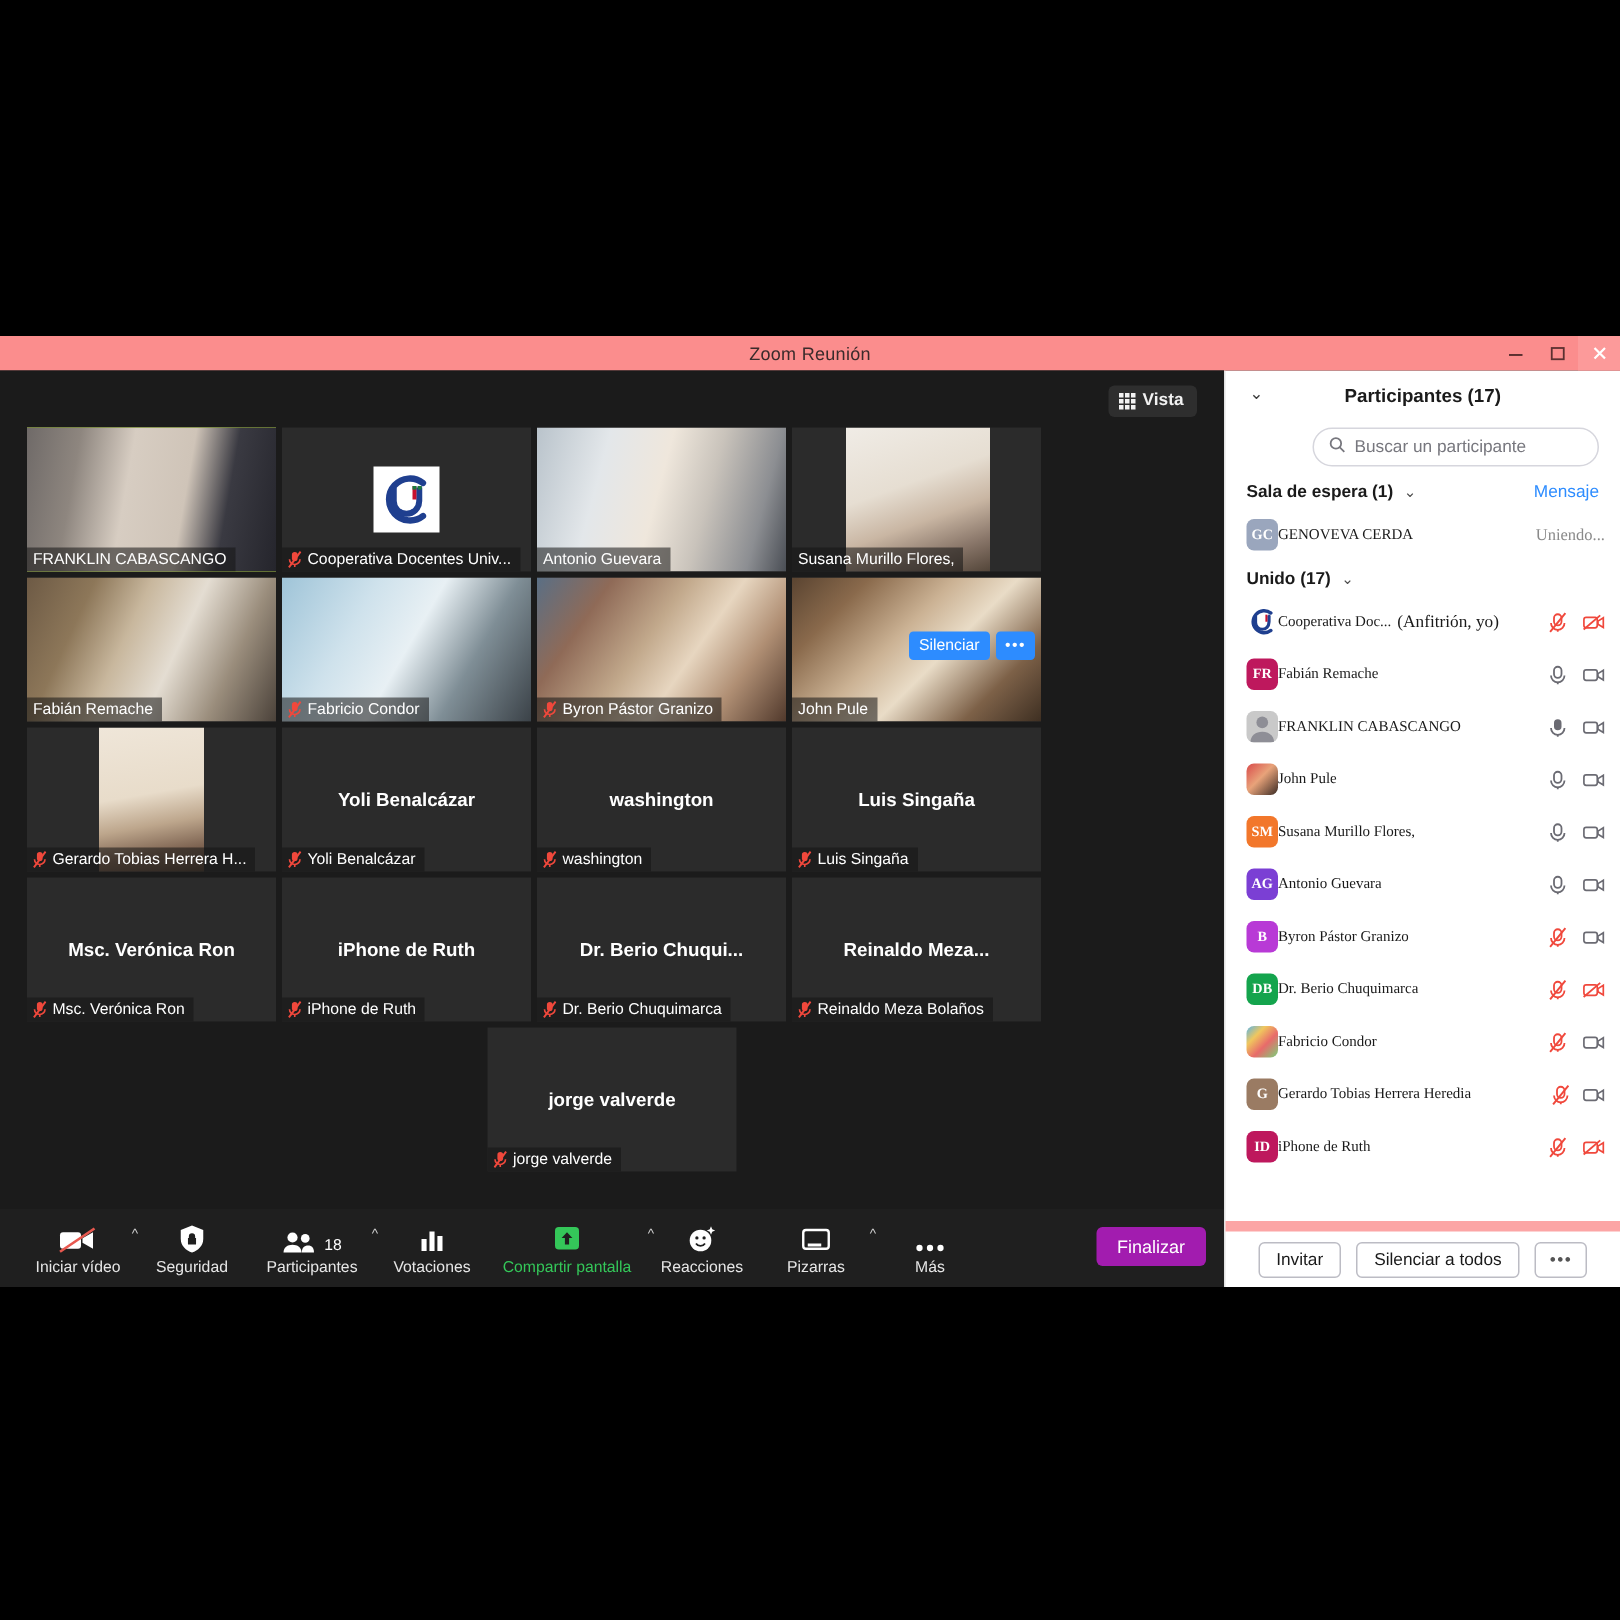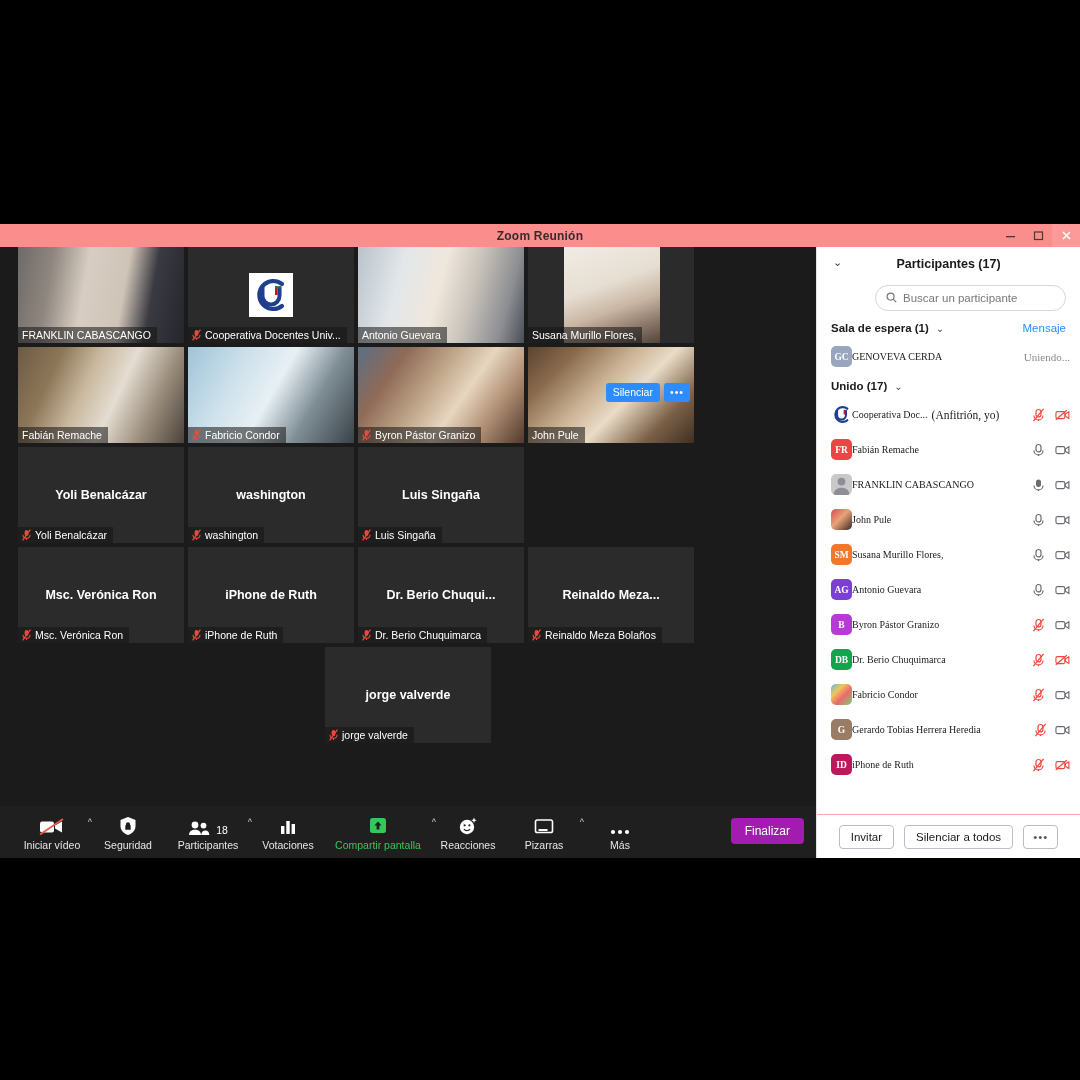--- a/index.html
+++ b/index.html
@@ -15,21 +15,21 @@
   .zoom-window {
     position: absolute; left: 0; top: 224px;
     width: 1080px; height: 634px;
     background: #1f1f1f;
   }
 
   
   .titlebar {
     position: relative; height: 23px; width: 100%;
     background: #fb8d8d;
-    display: flex; align-items: center; justify-content: center; font-weight: bold;
+    display: flex; align-items: center; justify-content: center;
   }
   .titlebar-title {
     font-size: 12px; color: #3a2b2b; letter-spacing: .2px;
   }
   .win-controls { position: absolute; right: 0; top: 0; height: 23px; display: flex; }
   .win-btn {
     width: 28px; height: 23px; display: flex; align-items: center; justify-content: center;
     color: #5b3030; font-size: 13px; line-height: 1;
   }
   .win-btn.close { background: #fc9a9a; color: #fff; font-size: 14px; }
@@ -179,21 +179,21 @@
     white-space: nowrap; overflow: hidden; text-overflow: ellipsis; text-align: center;
   }
   .pmeta { margin-left: 4px; font-size: 11.5px; color: #1a1a1a; white-space: nowrap; }
   .pstatus { margin-left: auto; font-size: 11px; color: #8a8a8a; }
   .picons { margin-left: auto; display: flex; align-items: center; gap: 9px; padding-left: 6px; }
   .ic { width: 15px; height: 14px; display: flex; align-items: center; justify-content: center; }
   .ic svg { display: block; }
 
   .panel-footer {
     height: 44px; display: flex; align-items: center; justify-content: center;
-    gap: 10px; border-top: 1px solid #fca5a5;
+    gap: 10px; border-top: 7px solid #fca5a5;
   }
   .pbtn {
     border: 1px solid #bcbcc4; border-radius: 4px;
     font-size: 11.5px; color: #1a1a1a;
     padding: 5px 11px; background: #fff;
   }
   .pbtn.dots { padding: 5px 9px; letter-spacing: 1px; color: #555; }
 
   
   .coop-logo {
@@ -226,20 +226,36 @@
               <path d="M2 2 L9 9 M9 2 L2 9" stroke="#ffffff" stroke-width="1.5" fill="none"></path>
             </svg>
         </div>
       </div>
     </div>
 
     <div class="win-body">
 
       <div class="meeting">
 
+        <div class="view-bar">
+          <div class="view-btn">
+            <span class="grid-glyph">
+                <i></i>
+                <i></i>
+                <i></i>
+                <i></i>
+                <i></i>
+                <i></i>
+                <i></i>
+                <i></i>
+                <i></i>
+              </span>
+            <span>Vista</span>
+          </div>
+        </div>
 
         <div class="tiles">
 
           <div class="tile-row">
             <div class="tile active">
               <div class="tile-photo" style="background:linear-gradient(100deg,#6f6a68 0%,#8e867f 20%,#d7cdc2 40%,#cfc4b8 62%,#3a3a42 78%,#25252c 100%)"></div>
               <div class="tile-label">
                 <span>FRANKLIN CABASCANGO</span>
               </div>
             </div>
@@ -322,20 +338,34 @@
                 <div class="hover-btn dots">•••</div>
               </div>
               <div class="tile-label">
                 <span>John Pule</span>
               </div>
             </div>
           </div>
 
           <div class="tile-row">
             <div class="tile">
+              <div class="tile-photo" style="left:48px;right:48px;top:0;bottom:0;background:linear-gradient(170deg,#efe6d9 0%,#e8dcca 46%,#bda68c 66%,#7d6351 84%,#4f3f33 100%)"></div>
+              <div class="tile-label">
+                <span class="mic-off">
+                  <svg width="9" height="12" viewBox="0 0 9 12">
+                      <rect x="2.6" y="1" width="3.8" height="6" rx="1.9" fill="#f0483c"></rect>
+                      <path d="M1 5.8a3.5 3.5 0 0 0 7 0" stroke="#f0483c" stroke-width="1.1" fill="none"></path>
+                      <path d="M4.5 9v2" stroke="#f0483c" stroke-width="1.1"></path>
+                      <path d="M0.6 11.3L8.4 0.7" stroke="#f0483c" stroke-width="1.3"></path>
+                    </svg>
+                </span>
+                <span>Gerardo Tobias Herrera H...</span>
+              </div>
+            </div>
+            <div class="tile">
               <div class="tile-center-name">Yoli Benalcázar</div>
               <div class="tile-label">
                 <span class="mic-off">
                   <svg width="9" height="12" viewBox="0 0 9 12">
                       <rect x="2.6" y="1" width="3.8" height="6" rx="1.9" fill="#f0483c"></rect>
                       <path d="M1 5.8a3.5 3.5 0 0 0 7 0" stroke="#f0483c" stroke-width="1.1" fill="none"></path>
                       <path d="M4.5 9v2" stroke="#f0483c" stroke-width="1.1"></path>
                       <path d="M0.6 11.3L8.4 0.7" stroke="#f0483c" stroke-width="1.3"></path>
                     </svg>
                 </span>
@@ -613,21 +643,21 @@
                   <svg width="16" height="12" viewBox="0 0 16 12">
                     <rect x="1" y="2.4" width="9.5" height="7.4" rx="1.6" fill="none" stroke="#f0483c" stroke-width="1.2"></rect>
                     <path d="M11 5 L14.8 2.6 V9.6 L11 7.2 Z" fill="none" stroke="#f0483c" stroke-width="1.2"></path>
                     <path d="M0.8 11 L12.6 0.9" stroke="#f0483c" stroke-width="1.3"></path>
                   </svg>
                 </span>
             </div>
           </div>
 
           <div class="prow">
-            <div class="avatar" style="background:#ef4444">
+            <div class="avatar" style="background:#be185d">
               <span>FR</span>
             </div>
             <div class="pname">Fabián Remache</div>
             <div class="picons">
               <span class="ic">
                   <svg width="13" height="14" viewBox="0 0 13 14">
                     <rect x="4" y="1.5" width="5" height="7.4" rx="2.5" fill="none" stroke="#6b6b73" stroke-width="1.2"></rect>
                     <path d="M2 7.4a4.5 4.5 0 0 0 9 0" stroke="#6b6b73" stroke-width="1.2" fill="none"></path>
                     <path d="M6.5 11.5v1.6" stroke="#6b6b73" stroke-width="1.2"></path>
                   </svg>

